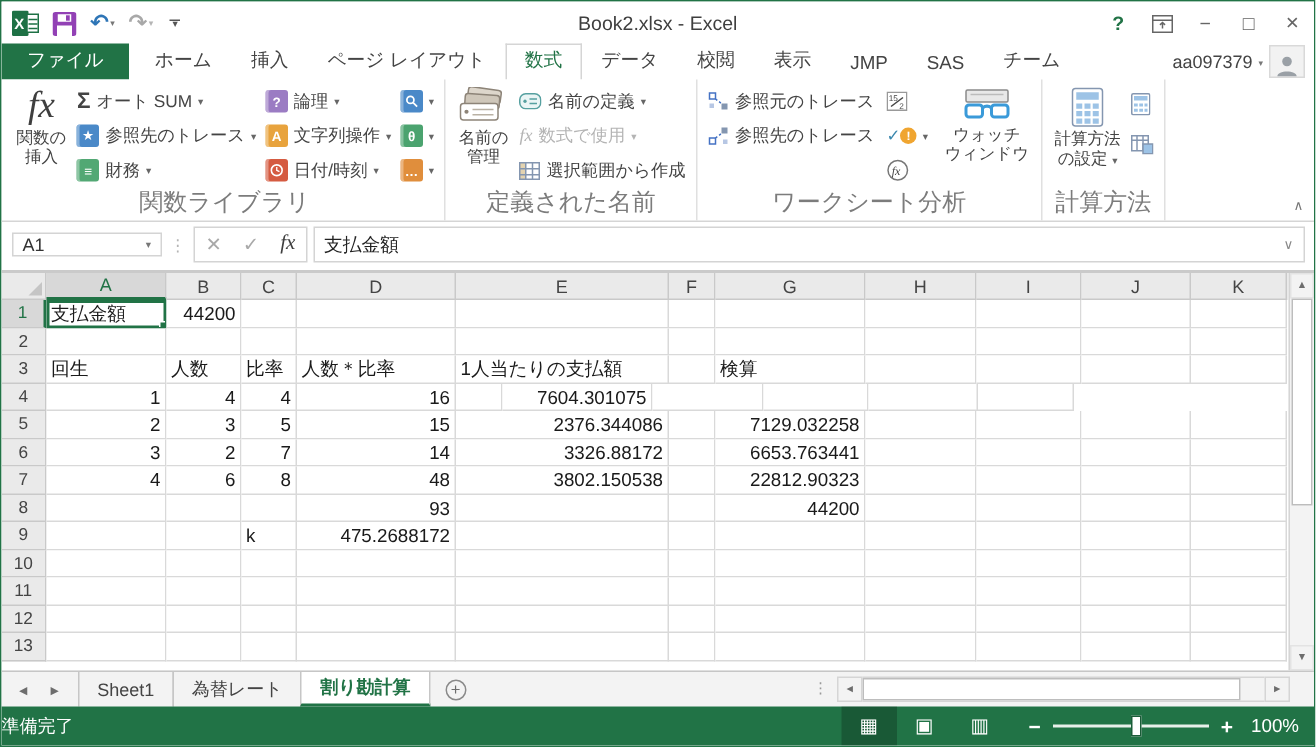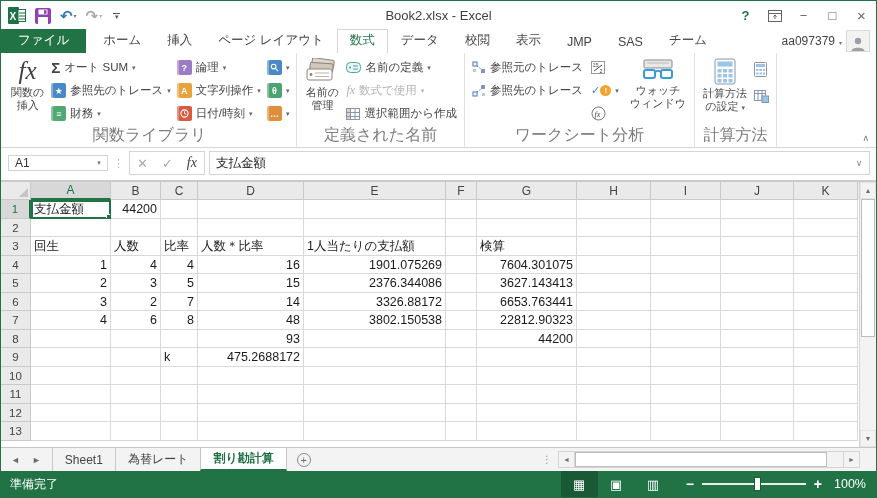--- a/index.html
+++ b/index.html
@@ -88,21 +88,21 @@
   .stab.active { background:#fff; color:#217346; font-weight:bold; border-bottom:2px solid #217346; }
   .newsheet { display:flex; align-items:center; padding:0 10px; }
   .plus-circ { width:14px; height:14px; border-radius:50%; border:1px solid #8a8a8a; color:#6d6d6d; font-size:11px; line-height:12px; text-align:center; }
   .hscroll { margin-left:auto; display:flex; align-items:center; padding-right:16px; }
   .hs-dots { color:#9a9a9a; font-size:10px; margin-right:6px; }
   .hs-btn { width:17px; height:17px; display:flex; align-items:center; justify-content:center; font-size:7px; color:#6d6d6d; background:#f3f3f3; border:1px solid #d5d5d5; }
   .hs-track { width:268px; height:17px; border-top:1px solid #d5d5d5; border-bottom:1px solid #d5d5d5; position:relative; }
   .hs-thumb { position:absolute; left:0; top:0; width:252px; height:15px; background:#fff; border:1px solid #bdbdbd; }
 
   
-  .statusbar { height:26px; background:#217346; display:flex; align-items:center; color:#fff; flex:0 0 auto; padding-left:9px; }
+  .statusbar { height:26px; background:#217346; display:flex; align-items:center; color:#fff; flex:0 0 auto; }
   .sb-right { margin-left:auto; display:flex; align-items:center; height:100%; }
   .viewbtn { width:37px; height:100%; display:flex; align-items:center; justify-content:center; font-size:13px; color:#fff; }
   .viewbtn.pressed { background:rgba(0,0,0,.22); }
   .zoomctl { display:flex; align-items:center; margin:0 10px 0 14px; gap:8px; }
   .zsign { font-size:14px; font-weight:bold; color:#fff; line-height:1; }
   .ztrack { width:104px; height:2px; background:#e8f0ea; position:relative; }
   .zthumb { position:absolute; left:50%; top:-6px; width:7px; height:14px; background:#fff; border:1px solid #1a5c38; }
   .zoomval { font-size:12.5px; margin:0 10px 0 2px; }
 
   svg { display:block; }
@@ -498,37 +498,36 @@
           <div class="gcell" style="flex: 0 0 70px;"></div>
           <div class="gcell" style="flex: 0 0 73px;"></div>
           <div class="gcell" style="flex: 0 0 64px;"></div>
         </div>
         <div class="grow">
           <div class="gcell rowhdr" style="flex: 0 0 30px;">4</div>
           <div class="gcell num" style="flex: 0 0 80px;">1</div>
           <div class="gcell num" style="flex: 0 0 50px;">4</div>
           <div class="gcell num" style="flex: 0 0 37px;">4</div>
           <div class="gcell num" style="flex: 0 0 106px;">16</div>
-          <div class="gcell num" style="flex: 0 0 142px;">1901.075269</div>
           <div class="gcell" style="flex: 0 0 31px;"></div>
           <div class="gcell num" style="flex: 0 0 100px;">7604.301075</div>
           <div class="gcell" style="flex: 0 0 74px;"></div>
           <div class="gcell" style="flex: 0 0 70px;"></div>
           <div class="gcell" style="flex: 0 0 73px;"></div>
           <div class="gcell" style="flex: 0 0 64px;"></div>
         </div>
         <div class="grow">
           <div class="gcell rowhdr" style="flex: 0 0 30px;">5</div>
           <div class="gcell num" style="flex: 0 0 80px;">2</div>
           <div class="gcell num" style="flex: 0 0 50px;">3</div>
           <div class="gcell num" style="flex: 0 0 37px;">5</div>
           <div class="gcell num" style="flex: 0 0 106px;">15</div>
           <div class="gcell num" style="flex: 0 0 142px;">2376.344086</div>
           <div class="gcell" style="flex: 0 0 31px;"></div>
-          <div class="gcell num" style="flex: 0 0 100px;">3627.143413</div>
+          <div class="gcell num" style="flex: 0 0 100px;">7129.032258</div>
           <div class="gcell" style="flex: 0 0 74px;"></div>
           <div class="gcell" style="flex: 0 0 70px;"></div>
           <div class="gcell" style="flex: 0 0 73px;"></div>
           <div class="gcell" style="flex: 0 0 64px;"></div>
         </div>
         <div class="grow">
           <div class="gcell rowhdr" style="flex: 0 0 30px;">6</div>
           <div class="gcell num" style="flex: 0 0 80px;">3</div>
           <div class="gcell num" style="flex: 0 0 50px;">2</div>
           <div class="gcell num" style="flex: 0 0 37px;">7</div>

